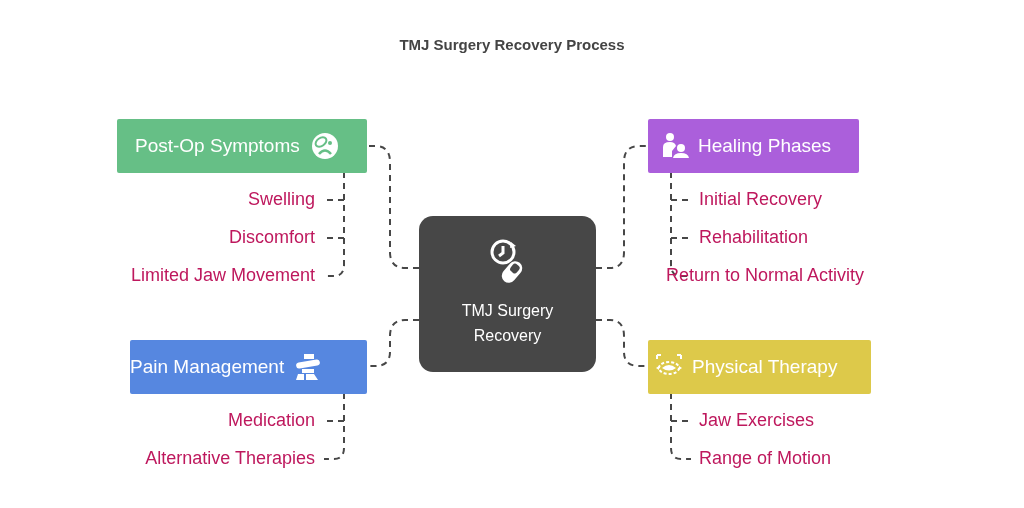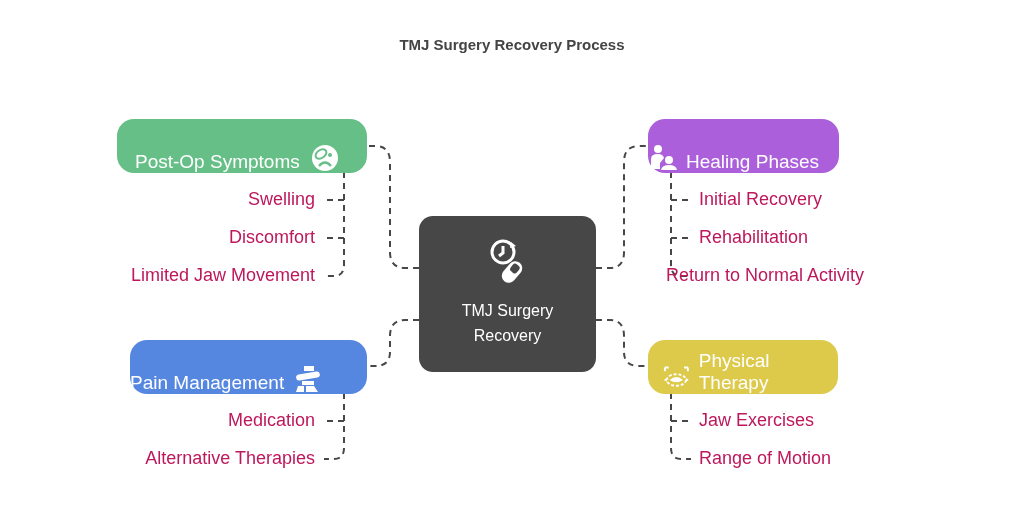--- a/index.html
+++ b/index.html
@@ -1,22 +1,22 @@
 <!DOCTYPE html>
 <html><head>
   <meta charset="utf-8">
   <style>
     html, body { margin: 0; padding: 0; background: #ffffff; }
     body { width: 1024px; height: 508px; position: relative; overflow: hidden;
       font-family: "Liberation Sans", sans-serif; color: #444444; }
     .title { position: absolute; left: 0; width: 1024px; top: 36px; text-align: center;
       font-size: 15px; font-weight: bold; color: #444444; }
     svg.links { position: absolute; left: 0; top: 0; width: 1024px; height: 508px; }
-    .node { position: absolute; border-radius: 17px; color: #ffffff; font-size: 19px;
-      display: flex; align-items: flex-end; box-sizing: border-box; }
+    .node { position: absolute; border-radius: 2px; color: #ffffff; font-size: 19px;
+      display: flex; align-items: center; box-sizing: border-box; }
     .node .ico { width: 30px; height: 30px; display: inline-block; }
     .center { position: absolute; left: 419px; top: 216px; width: 177px; height: 156px;
       background: #474747; border-radius: 14px; color: #fff; text-align: center;
       font-size: 16px; line-height: 25px; }
     .center .ico { position: absolute; left: 70px; top: 22px; width: 40px; height: 48px; }
     .center .lbl { position: absolute; left: 0; right: 0; top: 82px; }
     .leaf { position: absolute; font-size: 18px; color: #be185d; white-space: nowrap; }
     .leaf.r { text-align: right; }
   </style>
 </head>
@@ -68,21 +68,21 @@
     <circle cx="15" cy="15" r="13" fill="#fff"></circle>
     <ellipse cx="11" cy="11" rx="6" ry="4" transform="rotate(-35 11 11)" fill="none" stroke="#66BF86" stroke-width="2"></ellipse>
     <circle cx="20" cy="12" r="2" fill="#66BF86"></circle>
     <path d="M9,23 Q15,16 21,23" fill="none" stroke="#66BF86" stroke-width="2.5"></path>
   </svg>
 </div>
 <div class="leaf r" style="right:709px;top:189px;">Swelling</div>
 <div class="leaf r" style="right:709px;top:227px;">Discomfort</div>
 <div class="leaf r" style="right:709px;top:265px;">Limited Jaw Movement</div>
 
-<div class="node" style="left:648px;top:119px;width:191px;height:54px;background:#AB5FDB;">
+<div class="node" style="left:648px;top:119px;width:211px;height:54px;background:#AB5FDB;padding-left:12px;">
   <svg class="ico" viewBox="0 0 30 30" style="margin-right:8px;">
     <circle cx="10" cy="6" r="4" fill="#fff"></circle>
     <path d="M3,26 L3,16 Q3,11 10,11 Q15,11 16,15 L12,20 L12,26 Z" fill="#fff"></path>
     <circle cx="21" cy="17" r="4" fill="#fff"></circle>
     <path d="M13,27 Q14,22 21,22 Q28,22 29,27 Z" fill="#fff"></path>
   </svg>
   <span>Healing Phases</span>
 </div>
 <div class="leaf" style="left:699px;top:189px;">Initial Recovery</div>
 <div class="leaf" style="left:699px;top:227px;">Rehabilitation</div>
@@ -93,21 +93,21 @@
   <svg class="ico" viewBox="0 0 30 30" style="margin-left:8px;">
     <rect x="12" y="2" width="10" height="5" fill="#fff"></rect>
     <rect x="4" y="9" width="24" height="6" rx="3" transform="rotate(-10 16 12)" fill="#fff"></rect>
     <rect x="10" y="17" width="12" height="4" fill="#fff"></rect>
     <path d="M4,28 L6,22 L12,22 L12,28 Z M14,28 L14,22 L22,22 L26,28 Z" fill="#fff"></path>
   </svg>
 </div>
 <div class="leaf r" style="right:709px;top:410px;">Medication</div>
 <div class="leaf r" style="right:709px;top:448px;">Alternative Therapies</div>
 
-<div class="node" style="left:648px;top:340px;width:190px;height:54px;background:#DDC94A;padding-left:14px;">
+<div class="node" style="left:648px;top:340px;width:223px;height:54px;background:#DDC94A;padding-left:6px;">
   <svg class="ico" viewBox="0 0 30 30" style="margin-right:8px;">
     <path d="M3,3 L7,3 M3,3 L3,7 M27,3 L23,3 M27,3 L27,7" stroke="#fff" stroke-width="2" fill="none"></path>
     <ellipse cx="15" cy="16" rx="10" ry="6" fill="none" stroke="#fff" stroke-width="2" stroke-dasharray="3,2"></ellipse>
     <path d="M8,16 Q15,10 22,16 Q15,21 8,16 Z" fill="#fff"></path>
     <path d="M2,16 L5,14 L5,18 Z M28,16 L25,14 L25,18 Z" fill="#fff"></path>
   </svg>
   <span>Physical Therapy</span>
 </div>
 <div class="leaf" style="left:699px;top:410px;">Jaw Exercises</div>
 <div class="leaf" style="left:699px;top:448px;">Range of Motion</div>

